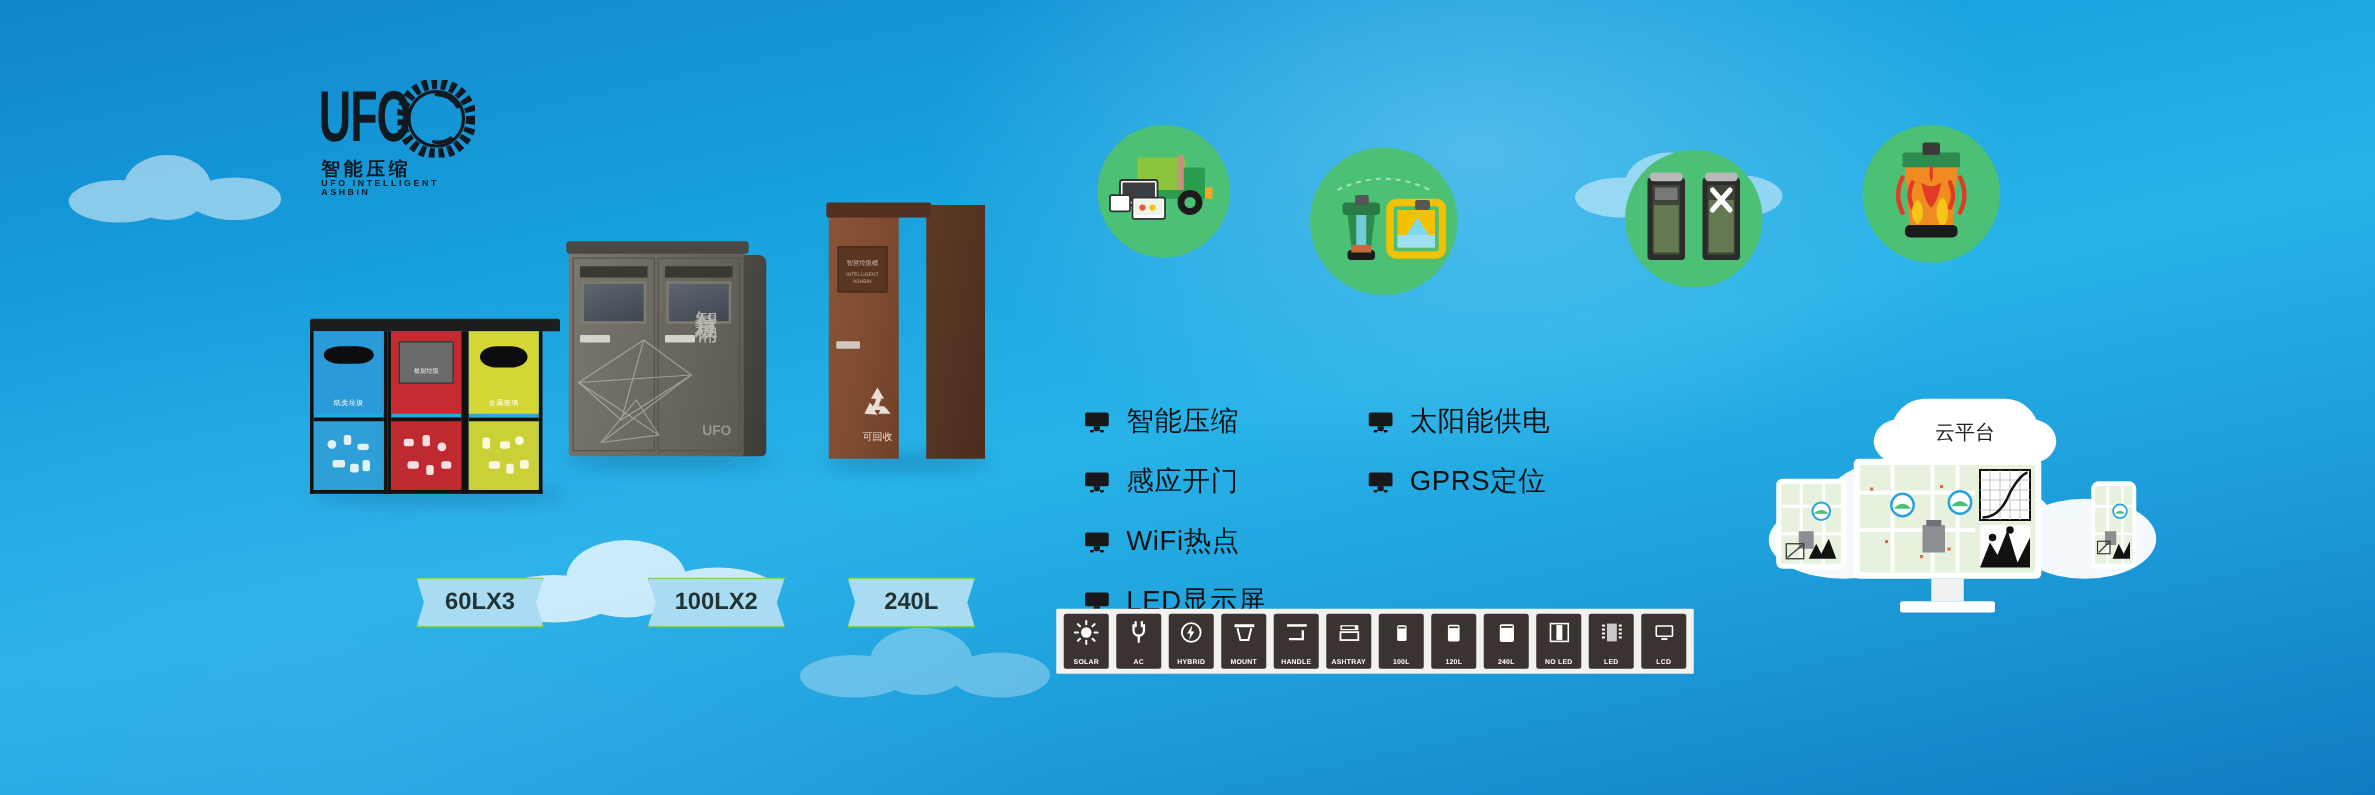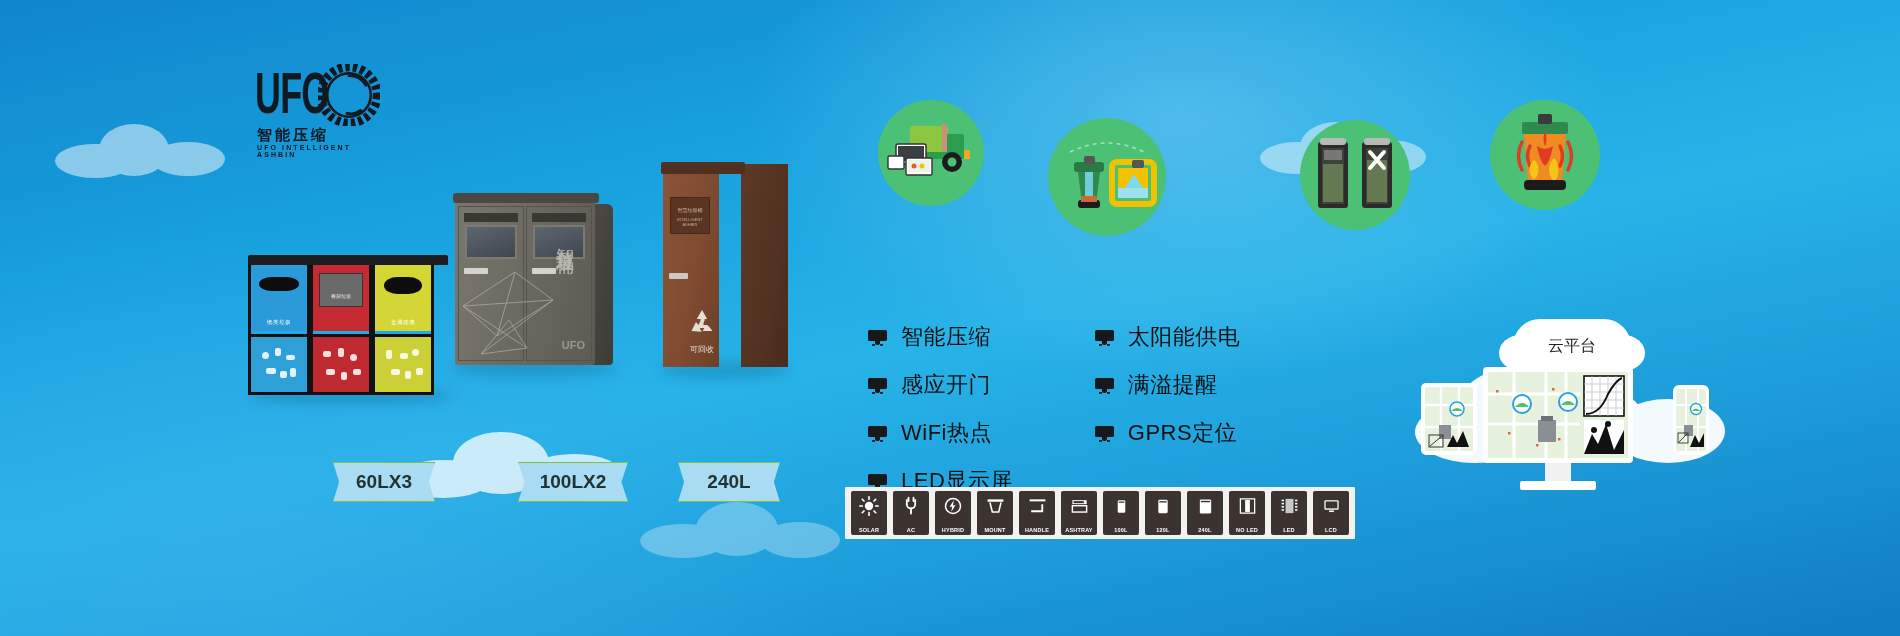--- a/index.html
+++ b/index.html
@@ -347,24 +347,20 @@
       </div>
       <div class="frow">
         <span class="mon"></span>
         <span class="ftxt">LED显示屏</span>
       </div>
     </div>
     <div class="fcol">
       <div class="frow">
         <span class="mon"></span>
         <span class="ftxt">太阳能供电</span>
-      </div>
-      <div class="frow">
-        <span class="mon"></span>
-        <span class="ftxt">满溢提醒</span>
       </div>
       <div class="frow">
         <span class="mon"></span>
         <span class="ftxt">GPRS定位</span>
       </div>
     </div>
   </div>
 
   <div class="strip">
 

